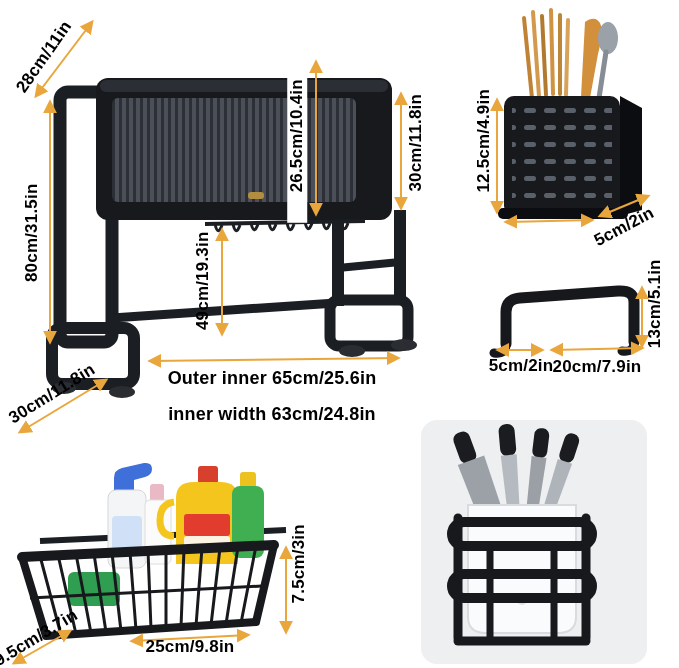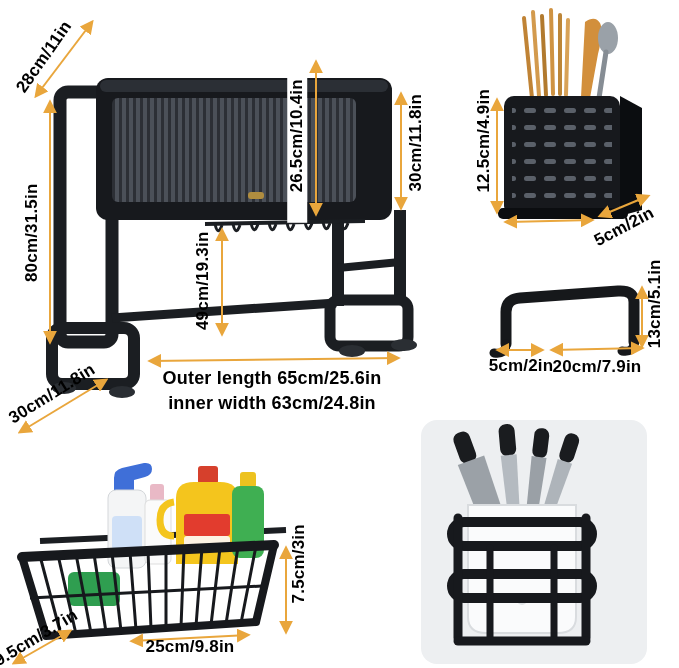--- a/index.html
+++ b/index.html
@@ -175,23 +175,23 @@
   <div class="dim" style="left:-33px;top:223px;width:130px;transform:rotate(-90deg)">80cm/31.5in</div>
 
   <div class="dim" style="left:-13px;top:384px;width:130px;transform:rotate(-32deg)">30cm/11.8in</div>
 
   <div class="dim bgw" style="left:210px;top:126px;width:170px;transform:rotate(-90deg)">26.5cm/10.4in</div>
 
   <div class="dim" style="left:351px;top:133px;width:130px;transform:rotate(-90deg)">30cm/11.8in</div>
 
   <div class="dim" style="left:138px;top:271px;width:130px;transform:rotate(-90deg)">49cm/19.3in</div>
 
-  <div class="dim big" style="left:132px;top:368px;width:280px">Outer length 65cm/25.6in</div>
-
-  <div class="dim big" style="left:132px;top:393px;width:280px">inner width 63cm/24.8in</div>
+  <div class="dim big" style="left:132px;top:368px;width:280px">Outer inner 65cm/25.6in</div>
+
+  <div class="dim big" style="left:132px;top:404px;width:280px">inner width 63cm/24.8in</div>
 
   <div class="dim" style="left:414px;top:131px;width:140px;transform:rotate(-90deg)">12.5cm/4.9in</div>
 
 
   <div class="dim" style="left:579px;top:217px;width:90px;transform:rotate(-28deg)">5cm/2in</div>
 
   <div class="dim" style="left:595px;top:294px;width:120px;transform:rotate(-90deg)">13cm/5.1in</div>
 
   <div class="dim" style="left:476px;top:356px;width:90px">5cm/2in</div>
 

